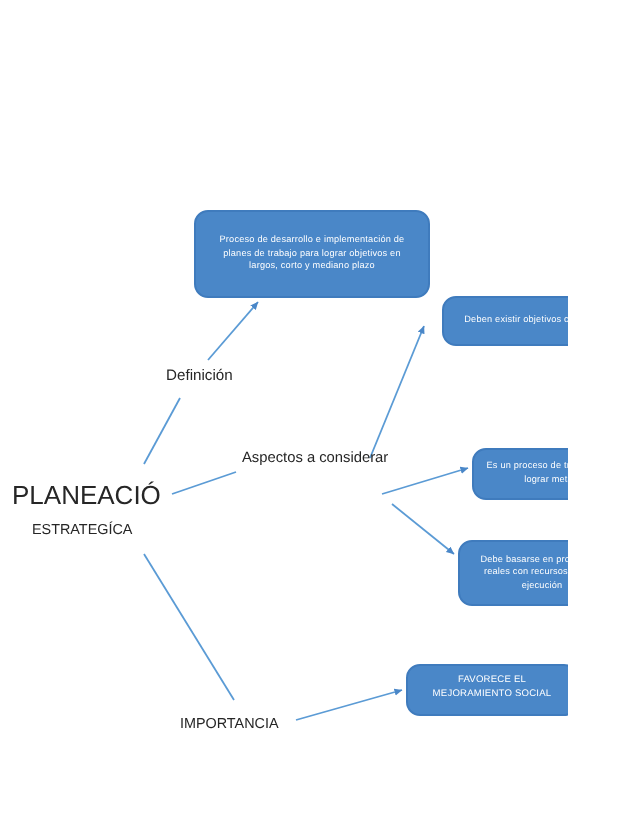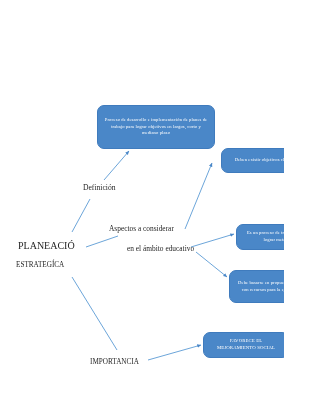--- a/index.html
+++ b/index.html
@@ -9,21 +9,20 @@
   }
   body {
     font-family: "Liberation Sans", sans-serif;
   }
   #canvas {
     position: relative;
     width: 284px;
     height: 414px;
     background: #ffffff;
     overflow: hidden;
-    font-family: Liberation Serif, serif;
   }
   #connectors {
     position: absolute;
     left: 0;
     top: 0;
     width: 320px;
     height: 414px;
   }
   .node-box {
     position: absolute;
@@ -84,31 +83,31 @@
     width: 86px;
     height: 26px;
     font-size: 4.8px;
   }
   .lbl-definicion {
     left: 83px;
     top: 183px;
     font-size: 7.6px;
   }
   .lbl-planeacio {
-    left: 18px;
+    left: 6px;
     top: 240px;
-    font-size: 10px;
+    font-size: 13px;
   }
   .lbl-estrategica {
     left: 16px;
     top: 261px;
     font-size: 7.2px;
   }
   .lbl-aspectos {
-    left: 109px;
+    left: 121px;
     top: 225px;
     font-size: 7.4px;
     text-align: right;
   }
   .lbl-ambito {
     left: 127px;
     top: 245px;
     font-size: 7.4px;
   }
   .lbl-importancia {
@@ -167,17 +166,16 @@
   </div>
 
   <div class="label-text lbl-definicion">Definición</div>
 
   <div class="label-text lbl-planeacio">PLANEACIÓ</div>
 
   <div class="label-text lbl-estrategica">ESTRATEGÍCA</div>
 
   <div class="label-text lbl-aspectos">Aspectos a considerar</div>
 
-  <div class="label-text lbl-ambito">en el ámbito educativo</div>
 
   <div class="label-text lbl-importancia">IMPORTANCIA</div>
 
 </div>
 
 </body></html>

